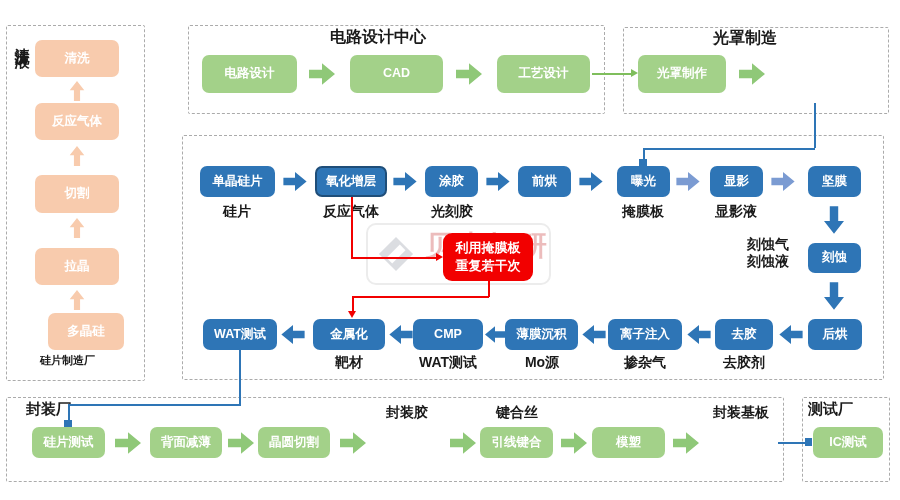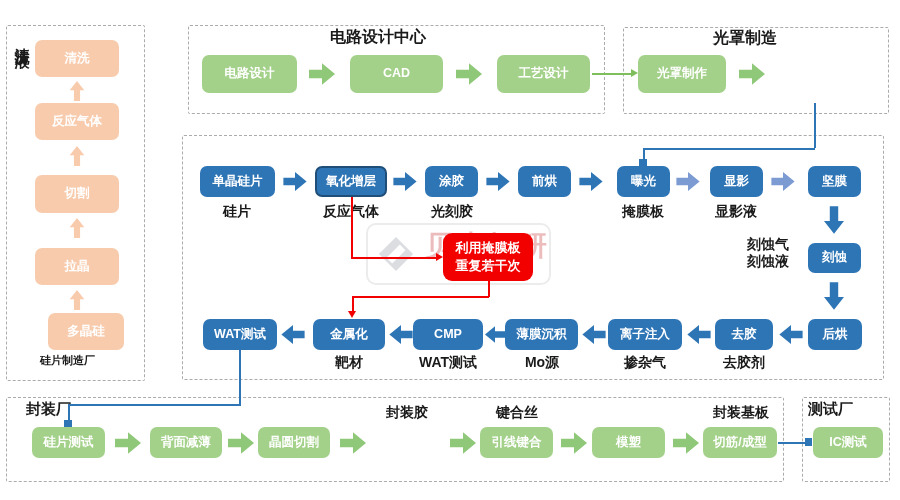--- a/index.html
+++ b/index.html
@@ -202,21 +202,20 @@
   <div class="dashed" style="left:6px;top:397px;width:776px;height:83px"></div>
   <div class="title" style="left:26px;top:400px;font-size:15px">封装厂</div>
   <div class="note" style="left:407px;top:404px">封装胶</div>
   <div class="note" style="left:517px;top:404px">键合丝</div>
   <div class="note" style="left:741px;top:404px">封装基板</div>
   <div class="box green pk" style="left:32px;top:427px;width:73px">硅片测试</div>
   <div class="box green pk" style="left:150px;top:427px;width:72px">背面减薄</div>
   <div class="box green pk" style="left:258px;top:427px;width:72px">晶圆切割</div>
   <div class="box green pk" style="left:480px;top:427px;width:73px">引线键合</div>
   <div class="box green pk" style="left:592px;top:427px;width:73px">模塑</div>
-  <div class="box green pk" style="left:703px;top:427px;width:74px">切筋/成型</div>
   <svg class="barr grn" style="left:115px;top:432px" width="26" height="22" viewBox="0 0 22 18">
       <path d="M0 5.5 h11 V0 l11 9 -11 9 v-5.5 H0 z"></path>
     </svg>
   <svg class="barr grn" style="left:228px;top:432px" width="26" height="22" viewBox="0 0 22 18">
       <path d="M0 5.5 h11 V0 l11 9 -11 9 v-5.5 H0 z"></path>
     </svg>
   <svg class="barr grn" style="left:340px;top:432px" width="26" height="22" viewBox="0 0 22 18">
       <path d="M0 5.5 h11 V0 l11 9 -11 9 v-5.5 H0 z"></path>
     </svg>
   <svg class="barr grn" style="left:450px;top:432px" width="26" height="22" viewBox="0 0 22 18">

